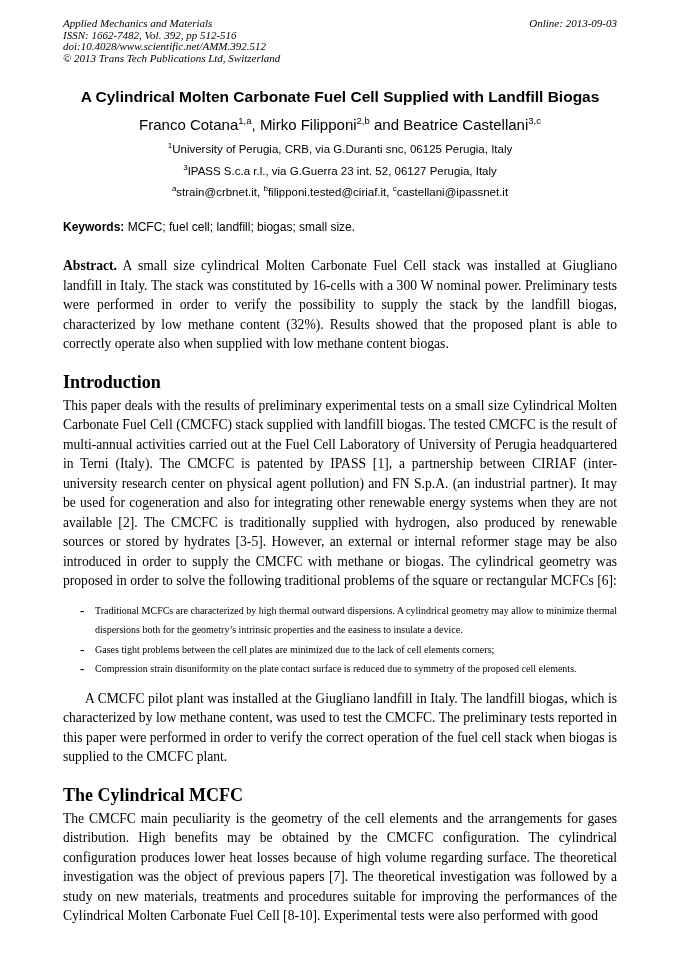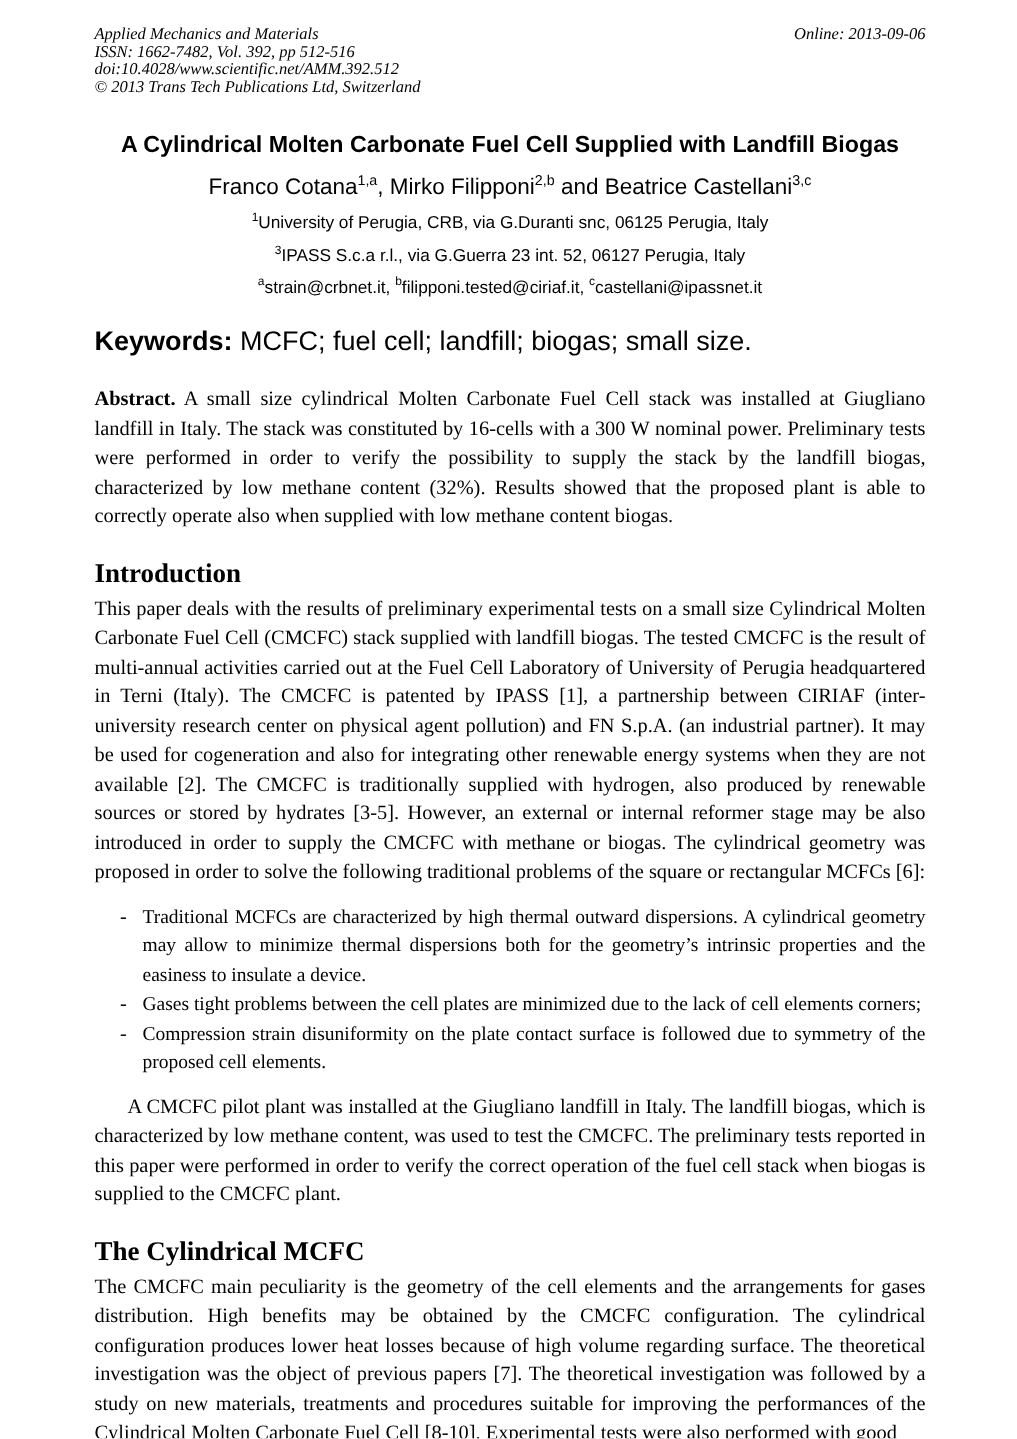--- a/index.html
+++ b/index.html
@@ -66,21 +66,21 @@
     margin-top: 7px;
     text-align: center;
     font-family: "Liberation Sans", "DejaVu Sans", sans-serif;
     font-size: 11.5px;
     line-height: 14px;
   }
   
   .keywords {
     margin-top: 21px;
     font-family: "Liberation Sans", "DejaVu Sans", sans-serif;
-    font-size: 18px;
+    font-size: 12px;
     line-height: 15px;
   }
   .keywords .kw-label { font-weight: bold; }
   
   .serif-par {
     font-family: "Liberation Serif", "DejaVu Serif", serif;
     font-size: 13.6px;
     line-height: 19.5px;
     text-align: justify;
     margin: 0;
@@ -104,42 +104,42 @@
     flex: 0 0 auto;
     width: 15px;
     margin-left: 17px;
     font-family: "Liberation Serif", "DejaVu Serif", serif;
     font-size: 13.6px;
     line-height: 19.5px;
   }
   .bullet-text {
     flex: 1 1 auto;
     font-family: "Liberation Serif", "DejaVu Serif", serif;
-    font-size: 13px;
+    font-size: 10px;
     line-height: 19.5px;
     text-align: justify;
   }
   .indent-par {
     margin-top: 10px;
     text-indent: 22px;
   }
 </style>
 </head>
 <body>
 
 <div class="page">
 
   <div class="hdr-row">
     <div class="hdr-left">
       <div>Applied Mechanics and Materials</div>
       <div>ISSN: 1662-7482, Vol. 392, pp 512-516</div>
       <div>doi:10.4028/www.scientific.net/AMM.392.512</div>
       <div>© 2013 Trans Tech Publications Ltd, Switzerland</div>
     </div>
-    <div class="hdr-right">Online: 2013-09-06</div>
+    <div class="hdr-right">Online: 2013-09-03</div>
   </div>
 
   <div class="title">A Cylindrical Molten Carbonate Fuel Cell Supplied with Landfill Biogas</div>
 
   <div class="authors"><span>Franco Cotana</span><sup>1,a</sup><span>, </span><span>Mirko Filipponi</span><sup>2,b</sup><span> and </span><span>Beatrice Castellani</span><sup>3,c</sup></div>
 
   <div class="affil"><sup>1</sup><span>University of Perugia, CRB, via G.Duranti snc, 06125 Perugia, Italy</span></div>
   <div class="affil"><sup>3</sup><span>IPASS S.c.a r.l., via G.Guerra 23 int. 52, 06127 Perugia, Italy</span></div>
 
   <div class="emails"><sup>a</sup><span>strain@crbnet.it</span><span>, </span><sup>b</sup><span>filipponi.tested@ciriaf.it</span><span>, </span><sup>c</sup><span>castellani@ipassnet.it</span></div>
@@ -161,21 +161,21 @@
     <div class="bullet-item">
       <div class="bullet-marker">-</div>
       <div class="bullet-text">Traditional MCFCs are characterized by high thermal outward dispersions. A cylindrical geometry may allow to minimize thermal dispersions both for the geometry’s intrinsic properties and the easiness to insulate a device.</div>
     </div>
     <div class="bullet-item">
       <div class="bullet-marker">-</div>
       <div class="bullet-text">Gases tight problems between the cell plates are minimized due to the lack of cell elements corners;</div>
     </div>
     <div class="bullet-item">
       <div class="bullet-marker">-</div>
-      <div class="bullet-text">Compression strain disuniformity on the plate contact surface is followed due to symmetry of the proposed cell elements.</div>
+      <div class="bullet-text">Compression strain disuniformity on the plate contact surface is reduced due to symmetry of the proposed cell elements.</div>
     </div>
   </div>
 
   <p class="serif-par indent-par">A CMCFC pilot plant was installed at the Giugliano landfill in Italy. The landfill biogas, which is characterized by low methane content, was used to test the CMCFC. The preliminary tests reported in this paper were performed in order to verify the correct operation of the fuel cell stack when biogas is supplied to the CMCFC plant.</p>
 
   <div class="sec-heading">The Cylindrical MCFC</div>
   <p class="serif-par after-heading">The CMCFC main peculiarity is the geometry of the cell elements and the arrangements for gases distribution. High benefits may be obtained by the CMCFC configuration. The cylindrical configuration produces lower heat losses because of high volume regarding surface. The theoretical investigation was the object of previous papers [7]. The theoretical investigation was followed by a study on new materials, treatments and procedures suitable for improving the performances of the Cylindrical Molten Carbonate Fuel Cell [8-10]. Experimental tests were also performed with good</p>
 
 </div>
 

